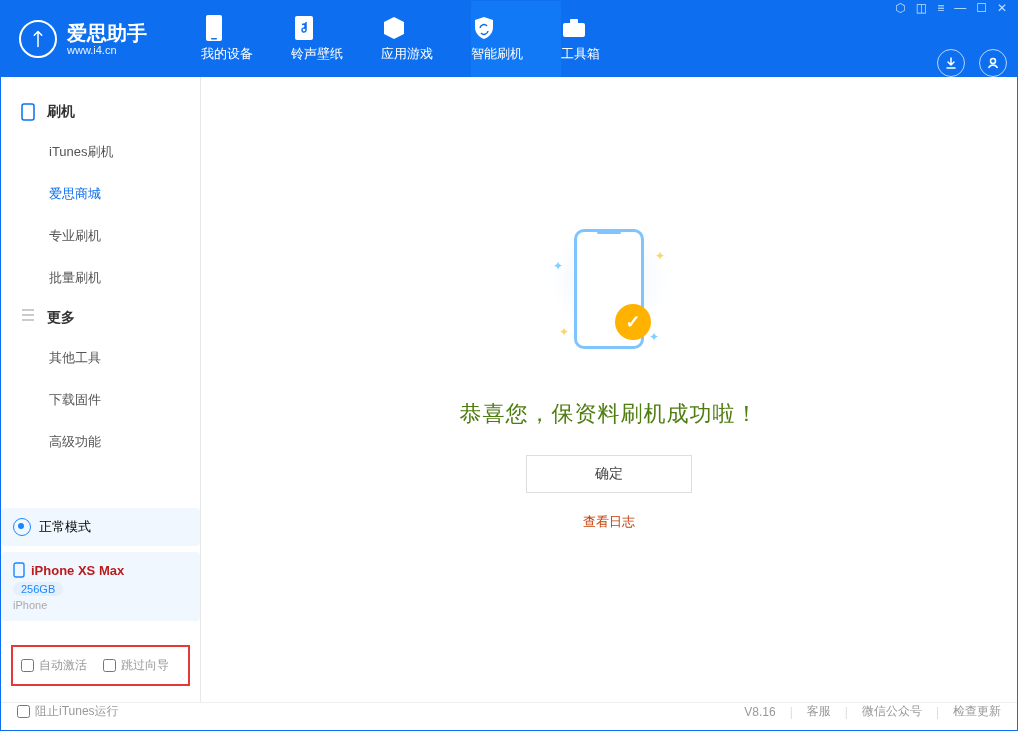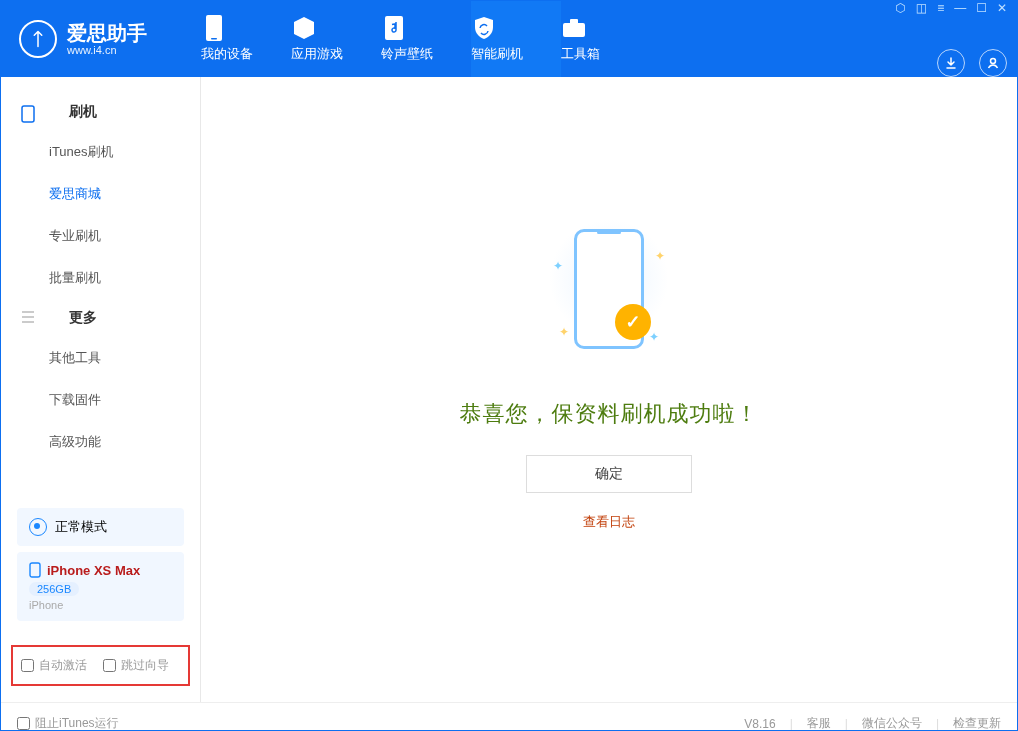--- a/index.html
+++ b/index.html
@@ -21,27 +21,27 @@
 .toolbar-right { margin-left: auto; display: flex; align-items: center; padding-right: 10px; gap: 8px; }
 .toolbar-right .win-icons { display: flex; gap: 10px; font-size: 12px; margin-bottom: 28px; }
 .toolbar-right .round-btns { display: flex; gap: 14px; }
 .round-btn { width: 28px; height: 28px; border: 1.5px solid rgba(255,255,255,.7); border-radius: 50%; display: flex; align-items: center; justify-content: center; cursor: pointer; }
 .win-btn { cursor: pointer; color: #bfe0ff; }
 
 
 .body { display: flex; height: calc(731px - 76px - 30px); }
 .sidebar { width: 200px; border-right: 1px solid #e8e8e8; display: flex; flex-direction: column; }
 .side-scroll { flex: 1; overflow: auto; padding-top: 16px; }
-.side-group-header { display: flex; align-items: flex-end; padding: 10px 20px; font-size: 14px; color: #333; font-weight: bold; gap: 22px; }
+.side-group-header { display: flex; align-items: flex-start; padding: 10px 20px; font-size: 14px; color: #333; font-weight: bold; }
 .side-group-header .gh-icon { width: 16px; height: 16px; margin-right: 10px; display: inline-block; }
 .side-item { padding: 12px 20px 12px 48px; font-size: 13px; color: #555; cursor: pointer; }
 .side-item.active { color: #0d6ff0; }
 
 .side-footer { padding: 12px 0; }
-.mode-card, .device-card { margin: 6px 16px; background: #f1f7ff; border-radius: 4px; padding: 10px 12px; font-size: 13px; }
+.mode-card, .device-card { margin: 6px 0; background: #f1f7ff; border-radius: 4px; padding: 10px 12px; font-size: 13px; }
 .mode-card { display: flex; align-items: center; }
 .mode-card .mi { width: 18px; height: 18px; border: 1.5px solid #1a87ff; border-radius: 50%; margin-right: 8px; display: inline-block; position: relative; }
 .mode-card .mi::after { content: ""; width: 6px; height: 6px; background: #1a87ff; border-radius: 50%; position: absolute; left: 4px; top: 4px; }
 .device-card .dv-name { color: #b91c1c; font-weight: bold; display: flex; align-items: center; gap: 6px; }
 .device-card .dv-cap { display: inline-block; background: #e5f0ff; color: #1a87ff; border-radius: 8px; padding: 1px 8px; font-size: 11px; margin-top: 4px; }
 .device-card .dv-type { font-size: 11px; color: #aaa; margin-top: 3px; }
 
 .check-row { border: 2px solid #e53935; margin: 24px 10px 4px 10px; padding: 10px 8px; display: flex; gap: 16px; font-size: 12px; color: #999; }
 .check-row label { display: flex; align-items: center; gap: 5px; cursor: pointer; }
 .check-row input { cursor: pointer; }
@@ -55,21 +55,21 @@
 .phone-check { width: 36px; height: 36px; background: #ffb300; border-radius: 50%; position: absolute; left: 50%; top: 95px; margin-left: 6px; display: flex; align-items: center; justify-content: center; color: #fff; font-size: 18px; font-weight: bold; }
 .spark { position: absolute; color: #7dd0ff; font-size: 12px; }
 .spark.s1 { left: 24px; top: 50px; } .spark.s2 { right: 24px; top: 40px; color: #ffd36b; }
 .spark.s3 { left: 30px; bottom: 30px; color: #ffd36b; } .spark.s4 { right: 30px; bottom: 25px; }
 
 .success-msg { font-size: 22px; color: #4d7c0f; letter-spacing: 1px; }
 .ok-btn { margin-top: 26px; width: 166px; height: 38px; border: 1px solid #ddd; background: #fff; font-size: 14px; color: #444; cursor: pointer; }
 .log-link { margin-top: 20px; font-size: 13px; color: #c2410c; cursor: pointer; }
 
 
-.status-bar { height: 30px; border-top: 1px solid #eee; display: flex; align-items: flex-end; font-size: 12px; color: #999; padding: 0 16px; }
+.status-bar { height: 30px; border-top: 1px solid #eee; display: flex; align-items: flex-start; font-size: 12px; color: #999; padding: 0 16px; }
 .status-bar .right { margin-left: auto; display: flex; align-items: center; gap: 14px; }
 .status-bar .sep { color: #ddd; }
 .status-bar label { display: flex; align-items: center; gap: 5px; cursor: pointer; }
 .status-bar a { color: #999; text-decoration: none; cursor: pointer; }
 .status-bar .ver { color: #999; }
 
 svg { display: block; }
 </style>
 </head>
 <body>
@@ -91,34 +91,34 @@
         <span class="tab-icon">
           <svg width="22" height="28" viewBox="0 0 22 28">
             <rect x="3" y="1" width="16" height="26" rx="2" fill="#fff"></rect>
             <rect x="8" y="24" width="6" height="1.5" rx=".7" fill="#0d6ff0"></rect>
           </svg>
         </span>
         <span>我的设备</span>
       </div>
     <div class="nav-tab">
         <span class="tab-icon">
-          <svg width="26" height="26" viewBox="0 0 26 26">
-            <path d="M13 2l10 5v12l-10 5-10-5V7z" fill="#fff"></path>
-          </svg>
-        </span>
-        <span>应用游戏</span>
-      </div>
-    <div class="nav-tab">
-        <span class="tab-icon">
           <svg width="22" height="26" viewBox="0 0 22 26">
             <rect x="2" y="1" width="18" height="24" rx="2" fill="#fff"></rect>
             <path d="M13 7v8a2 2 0 11-1-1.7V9l-3 .6" stroke="#0d6ff0" stroke-width="1.5" fill="none"></path>
           </svg>
         </span>
         <span>铃声壁纸</span>
+      </div>
+    <div class="nav-tab">
+        <span class="tab-icon">
+          <svg width="26" height="26" viewBox="0 0 26 26">
+            <path d="M13 2l10 5v12l-10 5-10-5V7z" fill="#fff"></path>
+          </svg>
+        </span>
+        <span>应用游戏</span>
       </div>
     <div class="nav-tab active">
         <span class="tab-icon">
           <svg width="26" height="26" viewBox="0 0 26 26">
             <path d="M13 2l9 3v7c0 6-4 10-9 12-5-2-9-6-9-12V5z" fill="#fff"></path>
             <path d="M9 13a4 4 0 017-2m1 5a4 4 0 01-7 2" stroke="#0d6ff0" stroke-width="1.5" fill="none"></path>
           </svg>
         </span>
         <span>智能刷机</span>
       </div>

